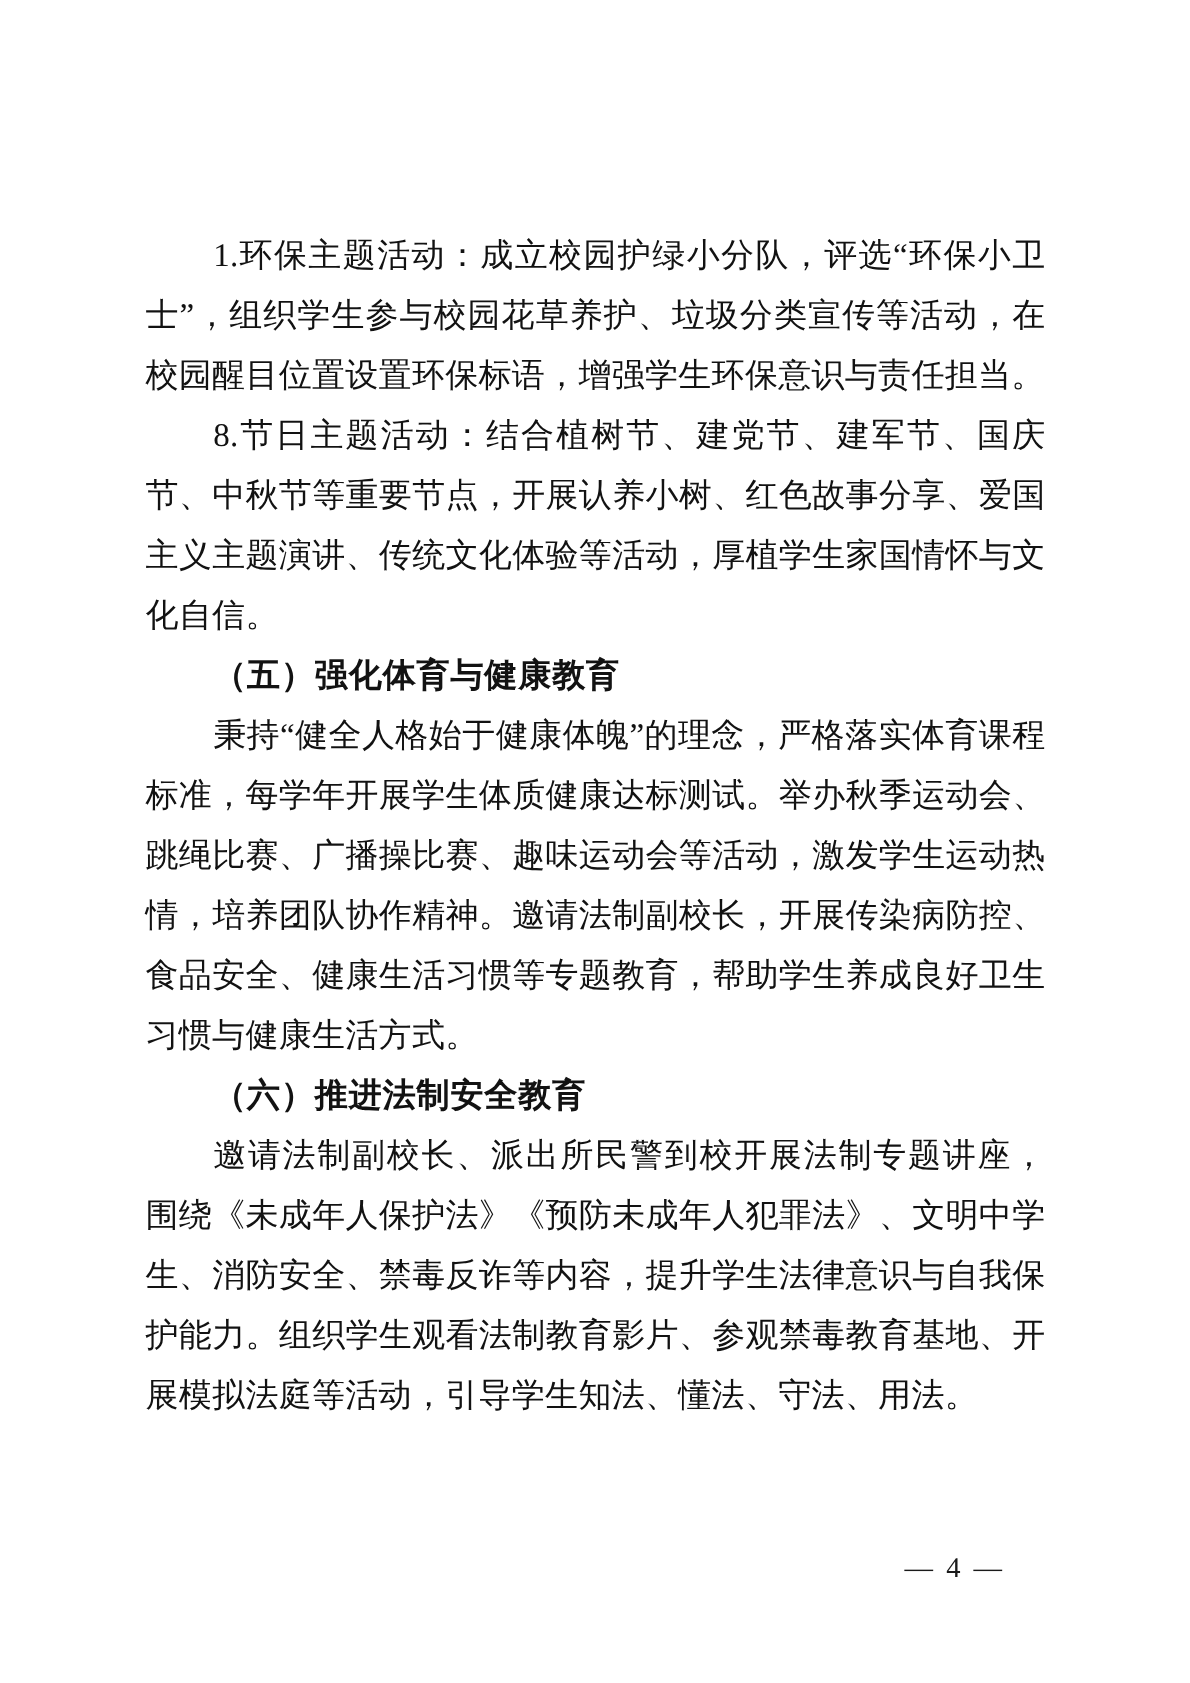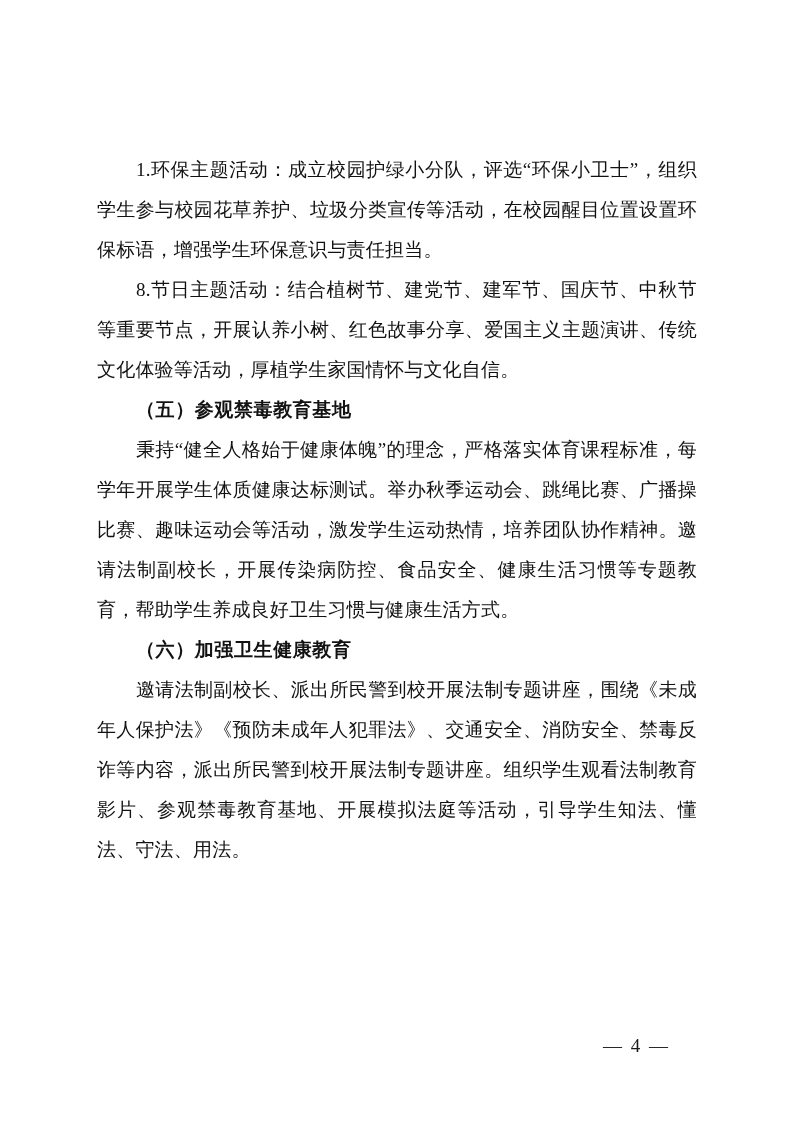--- a/index.html
+++ b/index.html
@@ -18,21 +18,21 @@
     color: #121212;
   }
   .content {
     position: absolute;
     left: 97px;
     top: 150px;
     width: 600px;
   }
   p {
     margin: 0;
-    font-size: 19px;
+    font-size: 22px;
     line-height: 40px;
     text-align: justify;
     text-justify: inter-ideograph;
     letter-spacing: 0.2px;
   }
   p.body {
     text-indent: 2.05em;
   }
   p.heading {
     text-indent: 2.05em;
@@ -55,21 +55,21 @@
     padding-left: 480px;
   }
 </style>
 </head>
 <body>
 
 <div class="page">
   <div class="content">
     <p class="body">1.环保主题活动：成立校园护绿小分队，评选“环保小卫士”，组织学生参与校园花草养护、垃圾分类宣传等活动，在校园醒目位置设置环保标语，增强学生环保意识与责任担当。</p>
     <p class="body">8.节日主题活动：结合植树节、建党节、建军节、国庆节、中秋节等重要节点，开展认养小树、红色故事分享、爱国主义主题演讲、传统文化体验等活动，厚植学生家国情怀与文化自信。</p>
-    <p class="heading">（五）参观禁毒教育基地</p>
+    <p class="heading">（五）强化体育与健康教育</p>
     <p class="body">秉持“健全人格始于健康体魄”的理念，严格落实体育课程标准，每学年开展学生体质健康达标测试。举办秋季运动会、跳绳比赛、广播操比赛、趣味运动会等活动，激发学生运动热情，培养团队协作精神。邀请法制副校长，开展传染病防控、食品安全、健康生活习惯等专题教育，帮助学生养成良好卫生习惯与健康生活方式。</p>
-    <p class="heading">（六）加强卫生健康教育</p>
-    <p class="body">邀请法制副校长、派出所民警到校开展法制专题讲座，围绕《未成年人保护法》《预防未成年人犯罪法》、交通安全、消防安全、禁毒反诈等内容，派出所民警到校开展法制专题讲座。组织学生观看法制教育影片、参观禁毒教育基地、开展模拟法庭等活动，引导学生知法、懂法、守法、用法。</p>
+    <p class="heading">（六）推进法制安全教育</p>
+    <p class="body">邀请法制副校长、派出所民警到校开展法制专题讲座，围绕《未成年人保护法》《预防未成年人犯罪法》、文明中学生、消防安全、禁毒反诈等内容，提升学生法律意识与自我保护能力。组织学生观看法制教育影片、参观禁毒教育基地、开展模拟法庭等活动，引导学生知法、懂法、守法、用法。</p>
   </div>
   <div class="footer">
     <span class="pagenum-inner">— 4 —</span>
   </div>
 </div>
 
 </body></html>

